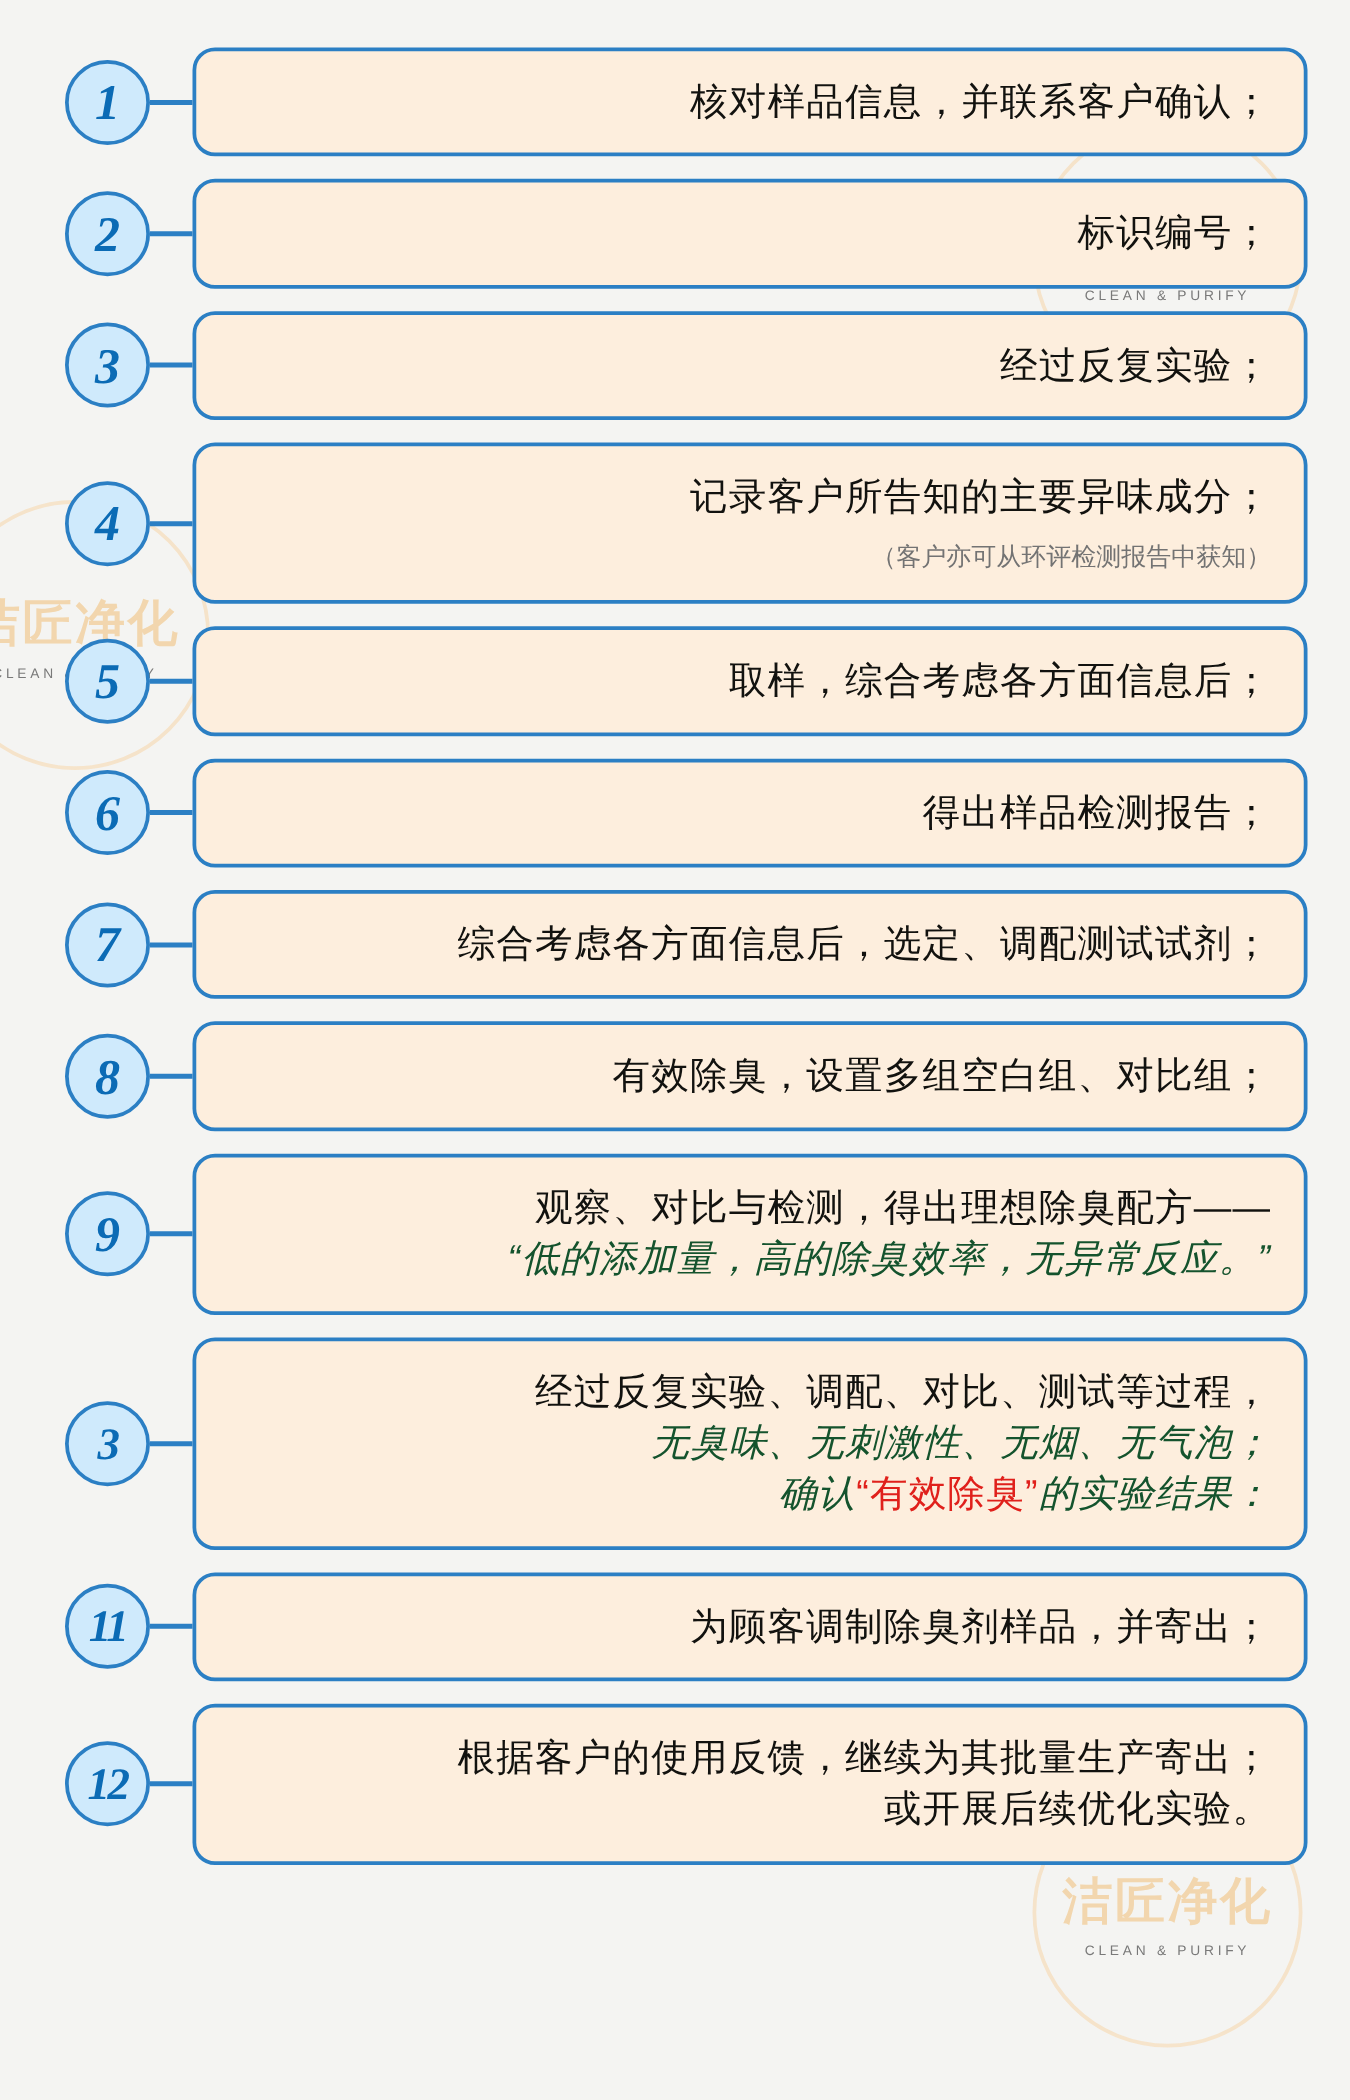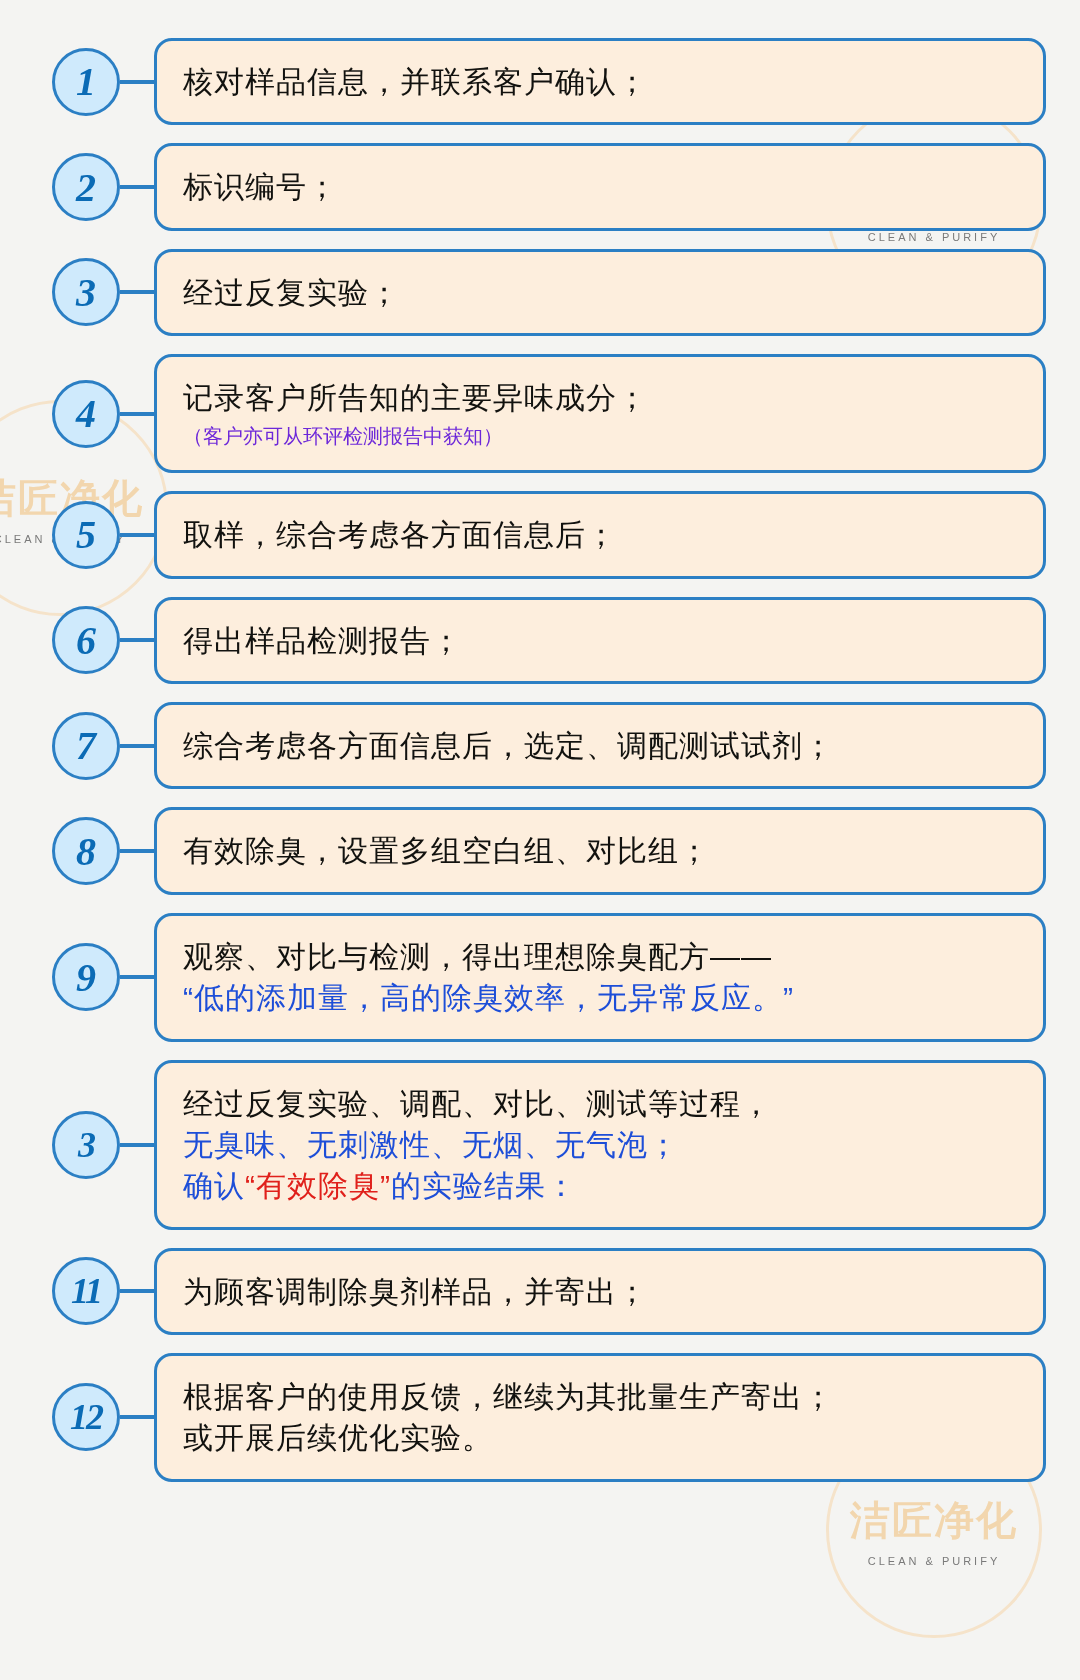--- a/index.html
+++ b/index.html
@@ -95,34 +95,35 @@
     flex: 1 1 auto;
     background: #fdeedd;
     border: 3px solid #2b7fc4;
     border-radius: 18px;
     padding: 20px 26px;
     box-sizing: border-box;
     min-height: 84px;
     display: flex;
     flex-direction: column;
     justify-content: center;
+    align-items: flex-end;
   }
   .line {
     font-size: 30px;
     color: #12120f;
     line-height: 1.38;
     letter-spacing: 1px;
   }
   .line.sub {
     font-size: 20px;
-    color: #6d28d9;
+    color: #737373;
     letter-spacing: 0;
-    margin-top: 4px;
-  }
-  .green { color: #1d4ed8; }
+    margin-top: 14px;
+  }
+  .green { color: #14532d; font-style: italic; }
   .red { color: #e0201b; }
 </style>
 </head>
 <body>
 
 <div class="watermark wm-1">
   <div class="wm-cn">洁匠净化</div>
   <div class="wm-en">CLEAN &amp; PURIFY</div>
 </div>
 <div class="watermark wm-2">

